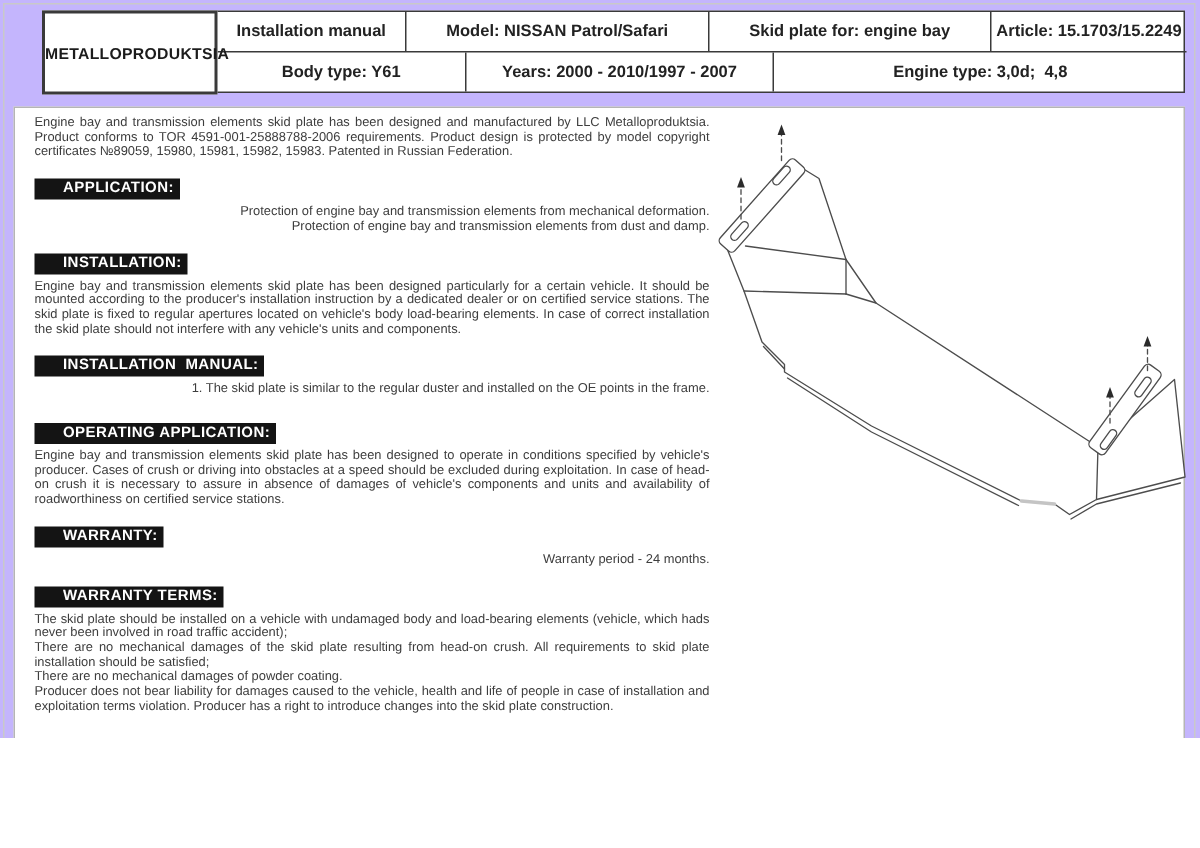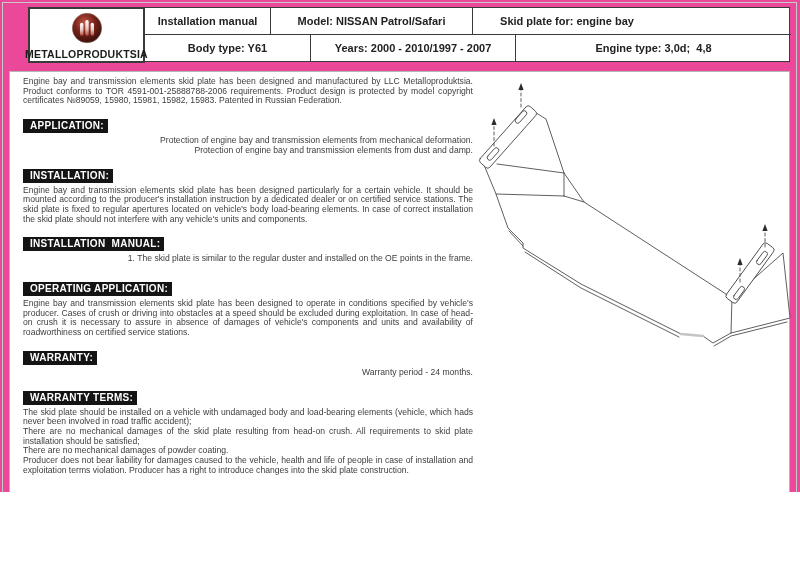--- a/index.html
+++ b/index.html
@@ -1,62 +1,63 @@
 <!DOCTYPE html>
 <html><head>
 <meta charset="utf-8">
 <style>
   html,body{margin:0;padding:0;background:#fff;}
   .canvas{
-    position:relative;width:800px;height:492px;background:#ec4899;overflow:hidden;
+    position:relative;width:800px;height:492px;background:#c4b5fd;overflow:hidden;
     font-family:"Liberation Sans", sans-serif;color:#3d3d3d;
   }
   .outer-border{position:absolute;left:2px;top:2px;width:793px;height:557px;border:1px solid #c9c9c9;}
 
   
   .hdr{position:absolute;left:28px;top:7px;width:762px;height:55px;border:1px solid #3a3a3a;box-sizing:border-box;background:#fff;}
   .logo-box{position:absolute;left:-1px;top:-1px;width:117px;height:56px;border:2px solid #3a3a3a;box-sizing:border-box;background:#fff;
-    display:flex;flex-direction:column;align-items:center;justify-content:flex-start;}
+    display:flex;flex-direction:row;align-items:center;justify-content:flex-start;}
   .logo-art{margin-top:2px;}
   .brand{font-size:10.5px;font-weight:bold;color:#1c1c1c;letter-spacing:.2px;margin-top:1px;white-space:pre;}
   .hdr-rows{position:absolute;left:116px;top:0;width:646px;height:53px;display:flex;flex-direction:column;}
   .hdr-row{display:flex;flex:1;}
   .hdr-row.r1{border-bottom:1px solid #3a3a3a;}
   .hcell{display:flex;align-items:center;justify-content:center;font-size:11px;font-weight:bold;color:#222;
     border-right:1px solid #3a3a3a;box-sizing:border-box;white-space:pre;}
   .hcell:last-child{border-right:none;}
   .r1 .c1{width:126px;} .r1 .c2{width:202px;} .r1 .c3{width:188px;} .r1 .c4{flex:1;}
   .r2 .c1{width:166px;} .r2 .c2{width:205px;} .r2 .c3{flex:1;}
 
   
   .content{position:absolute;left:9px;top:71px;width:781px;height:482px;border:1px solid #b5b5b5;box-sizing:border-box;background:#fff;}
   .textcol{position:absolute;left:13px;top:5px;width:450px;}
   .para{font-size:8.6px;line-height:9.7px;text-align:justify;color:#3d3d3d;margin:0 0 9px 0;}
   .sec{margin:0 0 9px 0;}
   .sec-title{display:inline-block;background:#141414;color:#fff;font-size:10px;font-weight:bold;
-    padding:1px 4px 2px 7px;letter-spacing:.3px;white-space:pre;margin:0 0 3px 0;}
+    padding:1px 4px 2px 19px;letter-spacing:.3px;white-space:pre;margin:0 0 3px 0;}
   .sec-line{font-size:8.6px;line-height:9.7px;color:#3d3d3d;text-align:right;}
   .sec-para{font-size:8.6px;line-height:9.7px;text-align:justify;color:#3d3d3d;margin:0;}
   .gap{height:5px;}
 
   
   .diagram{position:absolute;left:456px;top:4px;width:330px;height:285px;}
 </style>
 </head>
 <body>
 
 <div class="canvas">
   <div class="outer-border"></div>
 
   <div class="hdr">
     <div class="hdr-rows">
       <div class="hdr-row r1">
         <div class="hcell c1">Installation manual</div>
         <div class="hcell c2">Model: NISSAN Patrol/Safari</div>
         <div class="hcell c3">Skid plate for: engine bay</div>
+        <div class="hcell c4">Article: 15.1703/15.2249</div>
       </div>
       <div class="hdr-row r2">
         <div class="hcell c1">Body type: Y61</div>
         <div class="hcell c2">Years: 2000 - 2010/1997 - 2007</div>
         <div class="hcell c3">Engine type: 3,0d;  4,8</div>
       </div>
     </div>
     <div class="logo-box">
       <svg class="logo-art" width="38" height="36" viewBox="0 0 40 38">
         <defs>

